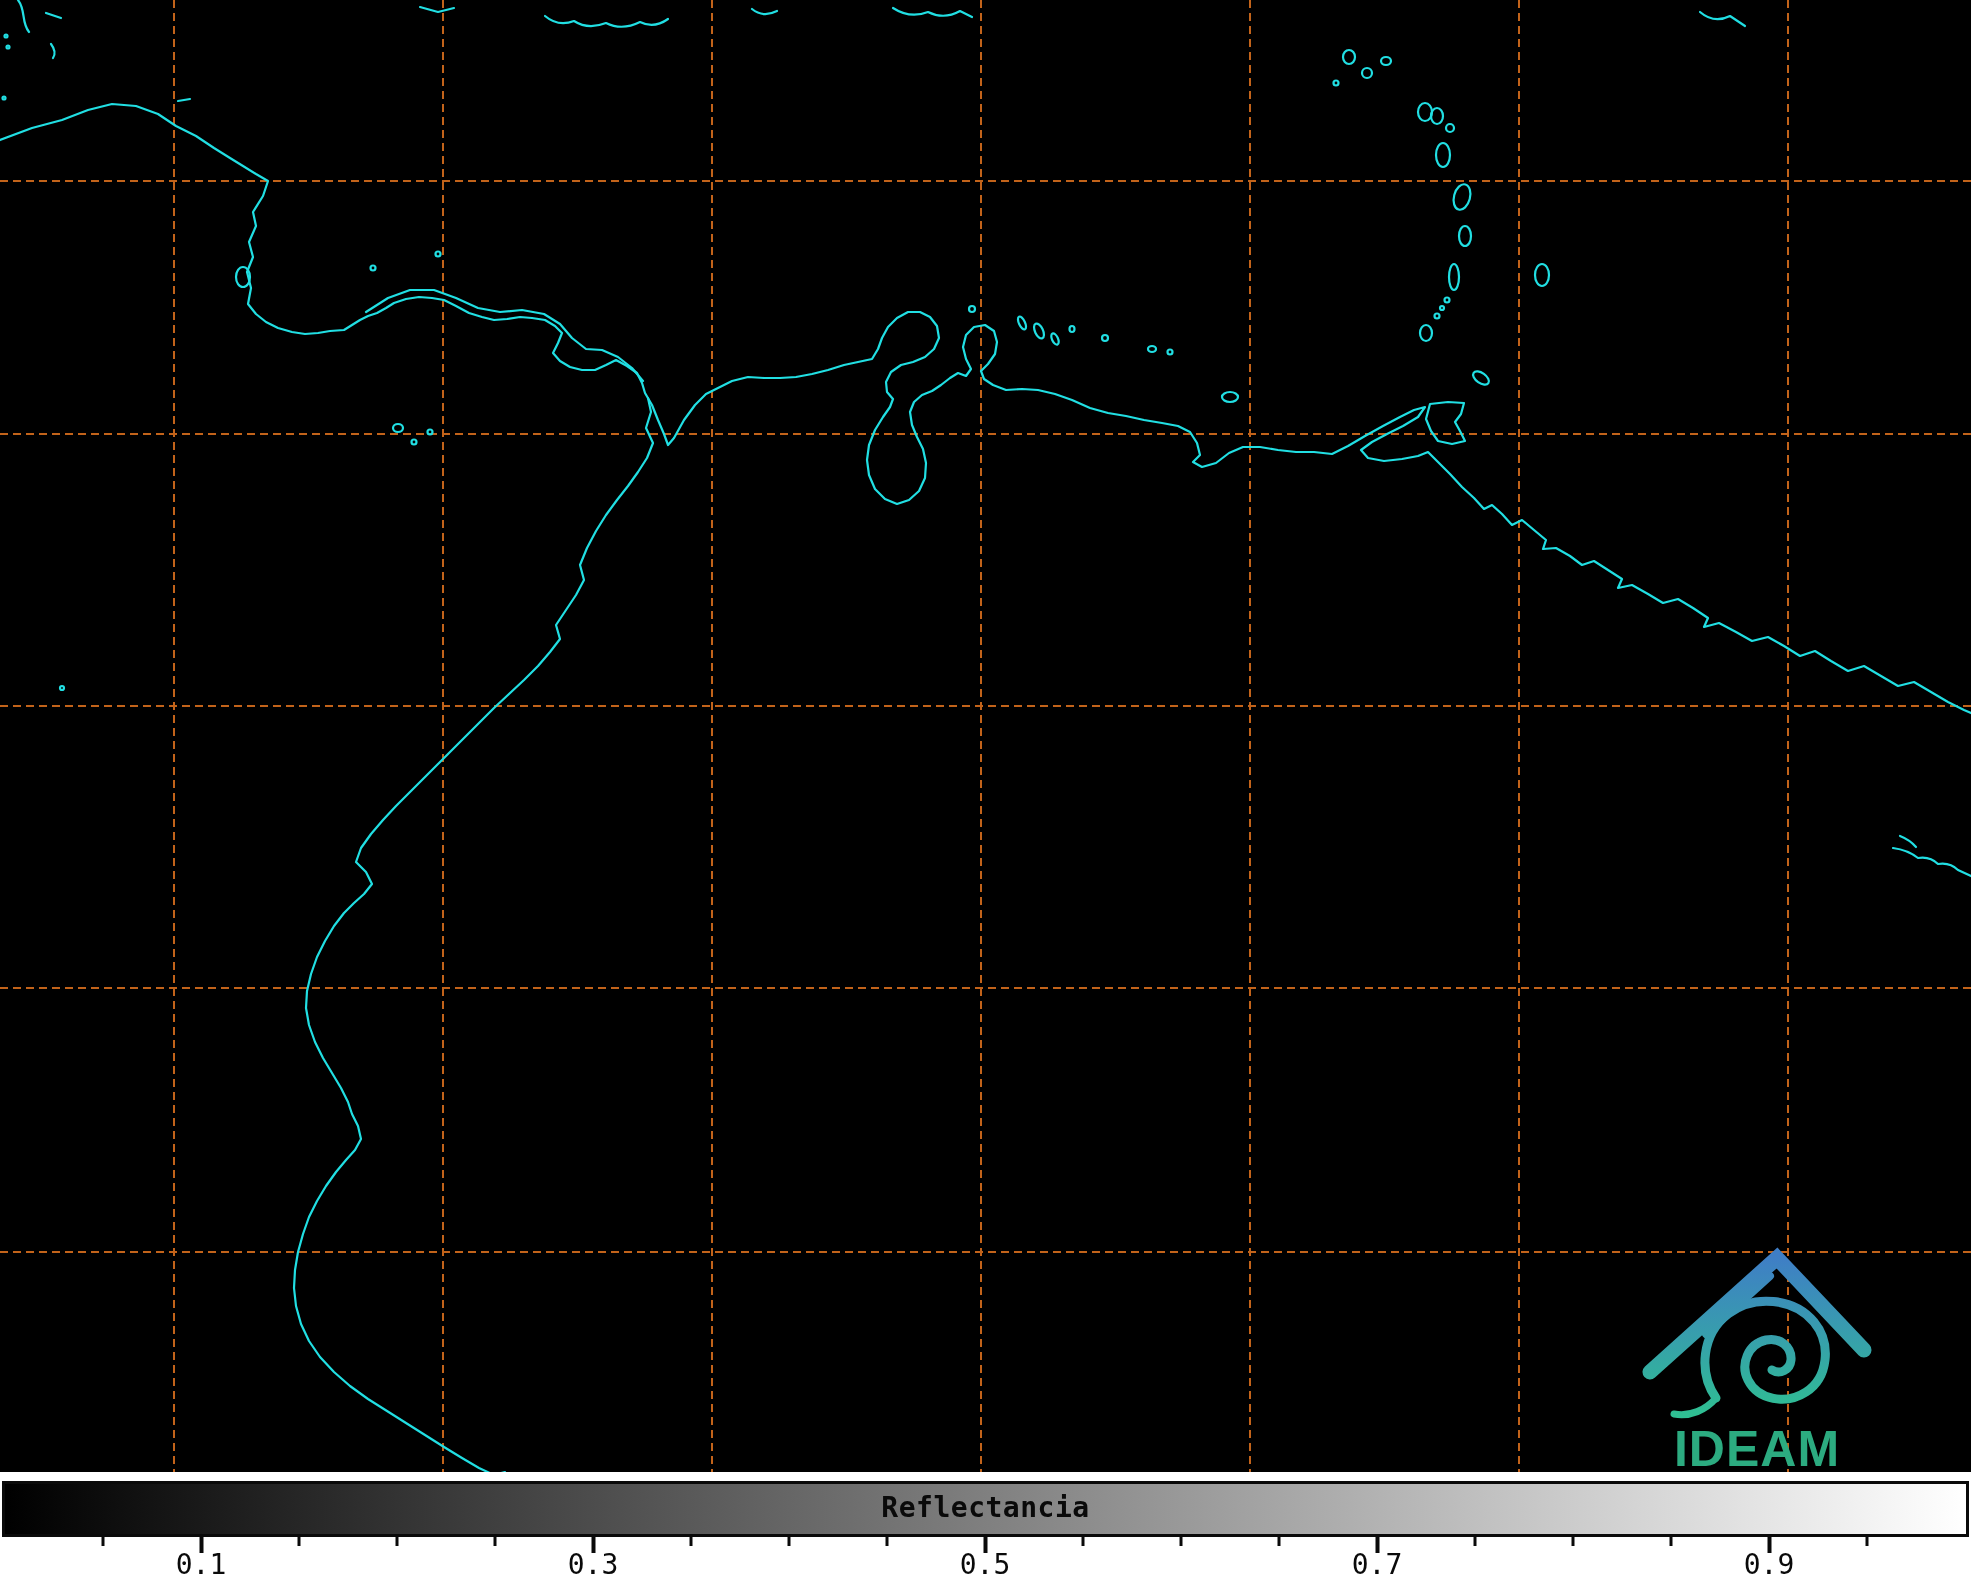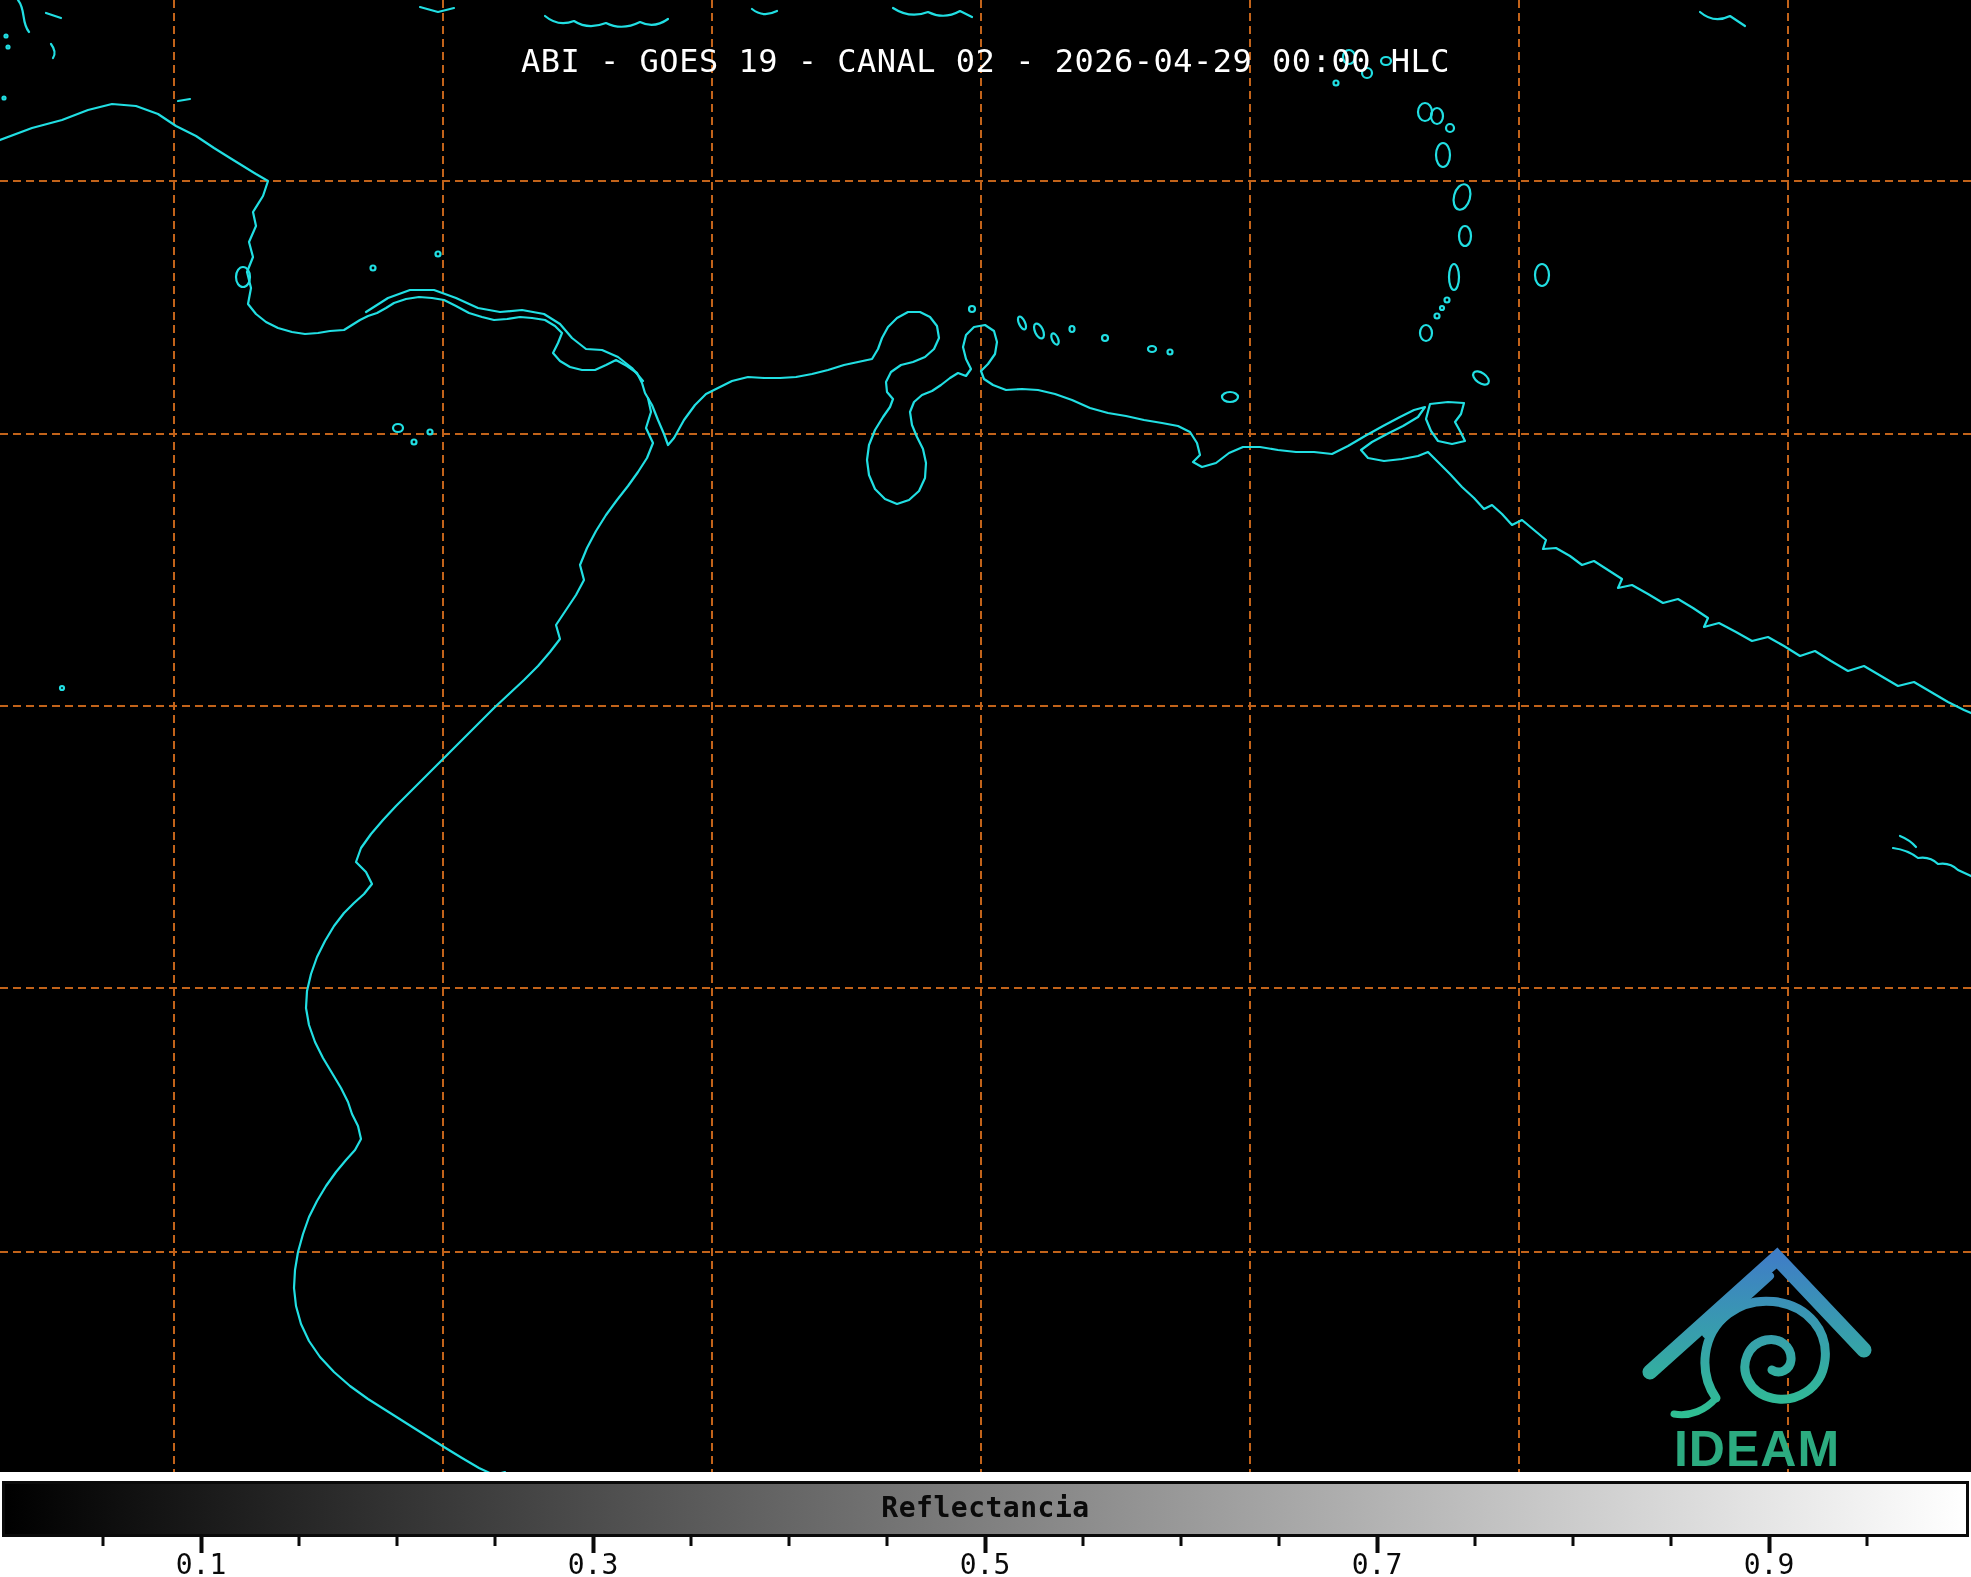--- a/index.html
+++ b/index.html
@@ -125,21 +125,20 @@
 
       <g>
         <path d="M 1650 1372 L 1777 1258 L 1864 1350" stroke="url(#logoGrad)" stroke-width="15" fill="none" stroke-linecap="round"></path>
         <path d="M 1770 1276 L 1706 1334" stroke="url(#logoGrad)" stroke-width="8" fill="none" stroke-linecap="round"></path>
         <path d="M 1716 1398 C 1698 1372 1702 1334 1728 1314 C 1754 1294 1794 1298 1814 1322 C 1832 1344 1828 1378 1806 1392 C 1786 1405 1758 1400 1748 1380 C 1740 1364 1748 1344 1766 1340 C 1780 1337 1792 1347 1791 1360 C 1790 1370 1780 1375 1772 1370" stroke="url(#logoGrad)" stroke-width="9" fill="none" stroke-linecap="round"></path>
         <path d="M 1716 1398 C 1706 1410 1690 1417 1674 1414" stroke="url(#logoGrad)" stroke-width="7" fill="none" stroke-linecap="round"></path>
         <text class="ideam-text" x="1757" y="1466" text-anchor="middle" fill="#2cab80">IDEAM</text>
       </g>
     </svg>
 
-    <div class="map-title">ABI - GOES 19 - CANAL 02 - 2026-04-29 00:00 HLC</div>
   </div>
 
   <div class="cbar-band">
     <div class="cbar-bar"></div>
     <div class="cbar-label">Reflectancia</div>
     <div id="cb-ticks">
         <div class="cb-tick minor" style="left: 103px;"></div>
         <div class="cb-tick major" style="left: 201px;"></div>
         <div class="cb-tick minor" style="left: 299px;"></div>
         <div class="cb-tick minor" style="left: 397px;"></div>

